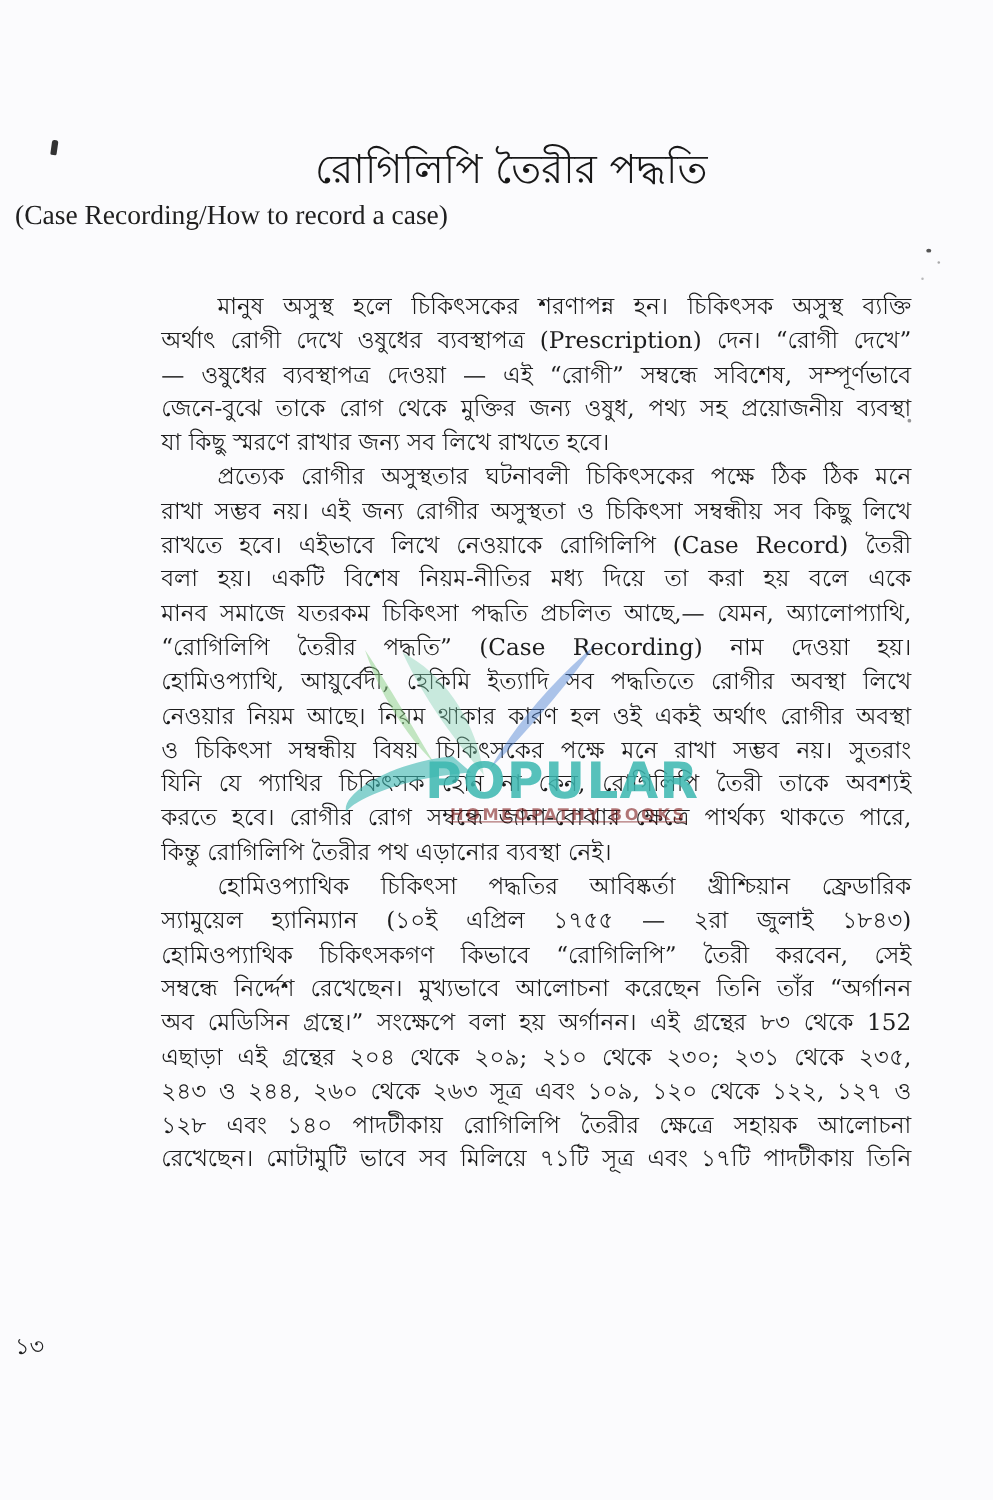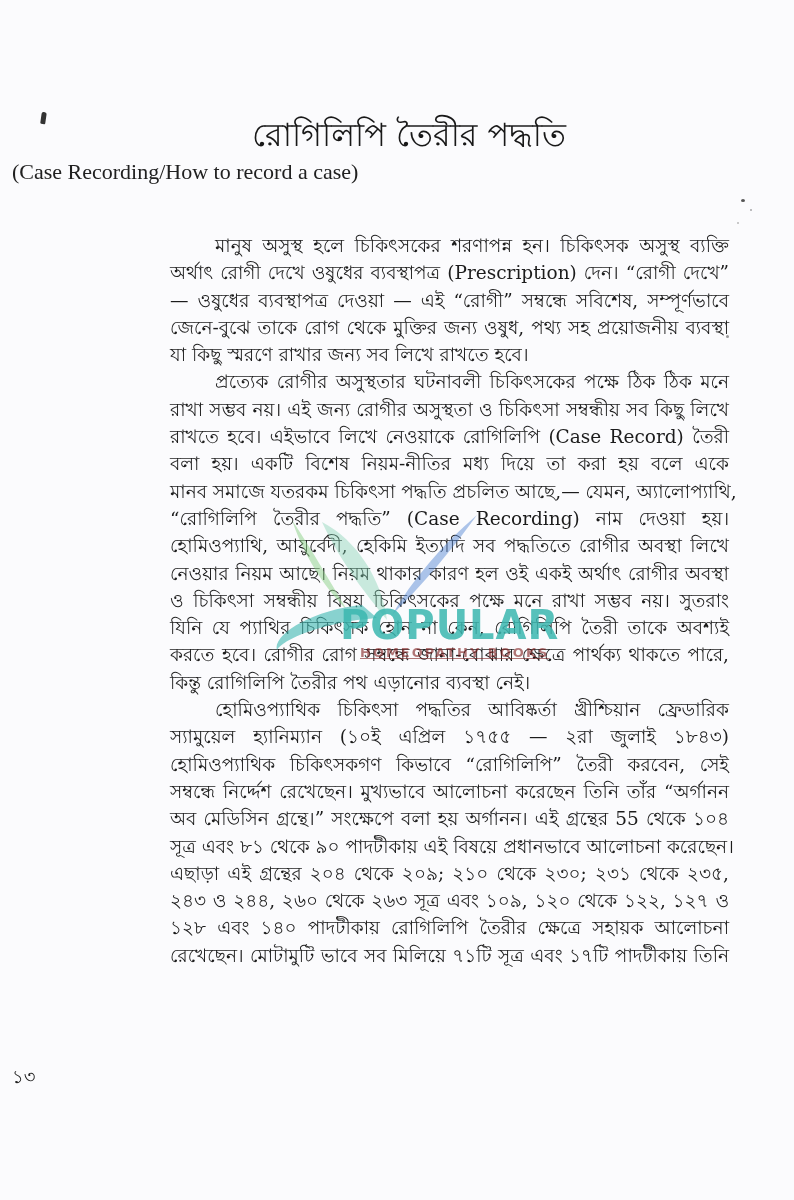--- a/index.html
+++ b/index.html
@@ -56,21 +56,20 @@
       text-align: justify;
       text-align-last: left;
     }
     .line {
       display: block;
       white-space: nowrap;
       text-align: justify;
       text-align-last: justify;
       height: 27.3px;
       overflow: visible;
-      margin-left: 41px;
     }
     .line.last {
       text-align-last: left;
     }
     .indent {
       padding-left: 45px;
     }
     .page-number {
       position: absolute;
       top: 1063px;
@@ -175,22 +174,21 @@
       <span class="line">যিনি যে প্যাথির চিকিৎসক হোন না কেন, রোগিলিপি তৈরী তাকে অবশ্যই</span>
       <span class="line">করতে হবে। রোগীর রোগ সম্বন্ধে জানা-বোঝার ক্ষেত্রে পার্থক্য থাকতে পারে,</span>
       <span class="line last">কিন্তু রোগিলিপি তৈরীর পথ এড়ানোর ব্যবস্থা নেই।</span>
     </div>
 
     <div class="para">
       <span class="line indent">হোমিওপ্যাথিক চিকিৎসা পদ্ধতির আবিষ্কর্তা খ্রীশ্চিয়ান ফ্রেডারিক</span>
       <span class="line">স্যামুয়েল হ্যানিম্যান (১০ই এপ্রিল ১৭৫৫ — ২রা জুলাই ১৮৪৩)</span>
       <span class="line">হোমিওপ্যাথিক চিকিৎসকগণ কিভাবে “রোগিলিপি” তৈরী করবেন, সেই</span>
       <span class="line">সম্বন্ধে নির্দ্দেশ রেখেছেন। মুখ্যভাবে আলোচনা করেছেন তিনি তাঁর “অর্গানন</span>
-      <span class="line">অব মেডিসিন গ্রন্থে।” সংক্ষেপে বলা হয় অর্গানন। এই গ্রন্থের 55 থেকে ১০৪</span>
-      <span class="line">সূত্র এবং ৮১ থেকে ৯০ পাদটীকায় এই বিষয়ে প্রধানভাবে আলোচনা করেছেন।</span>
+      <span class="line">অব মেডিসিন গ্রন্থে।” সংক্ষেপে বলা হয় অর্গানন। এই গ্রন্থের ৮৩ থেকে 152</span>
       <span class="line">এছাড়া এই গ্রন্থের ২০৪ থেকে ২০৯; ২১০ থেকে ২৩০; ২৩১ থেকে ২৩৫,</span>
       <span class="line">২৪৩ ও ২৪৪, ২৬০ থেকে ২৬৩ সূত্র এবং ১০৯, ১২০ থেকে ১২২, ১২৭ ও</span>
       <span class="line">১২৮ এবং ১৪০ পাদটীকায় রোগিলিপি তৈরীর ক্ষেত্রে সহায়ক আলোচনা</span>
       <span class="line">রেখেছেন। মোটামুটি ভাবে সব মিলিয়ে ৭১টি সূত্র এবং ১৭টি পাদটীকায় তিনি</span>
     </div>
   </div>
 
   <div class="watermark">
     <svg class="wm-logo" viewBox="0 0 320 150" xmlns="http://www.w3.org/2000/svg">
 

